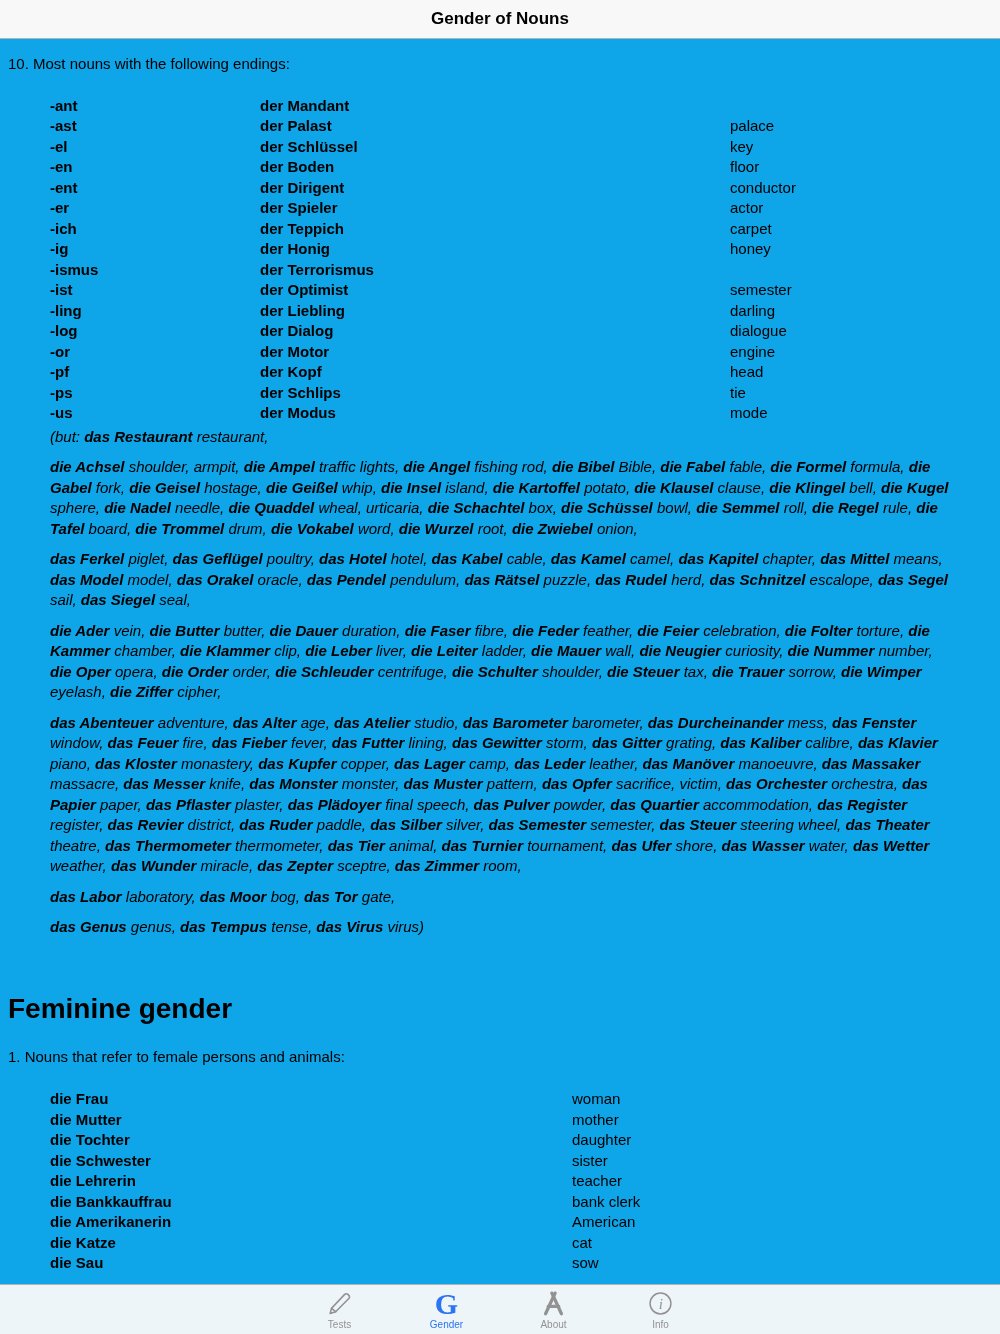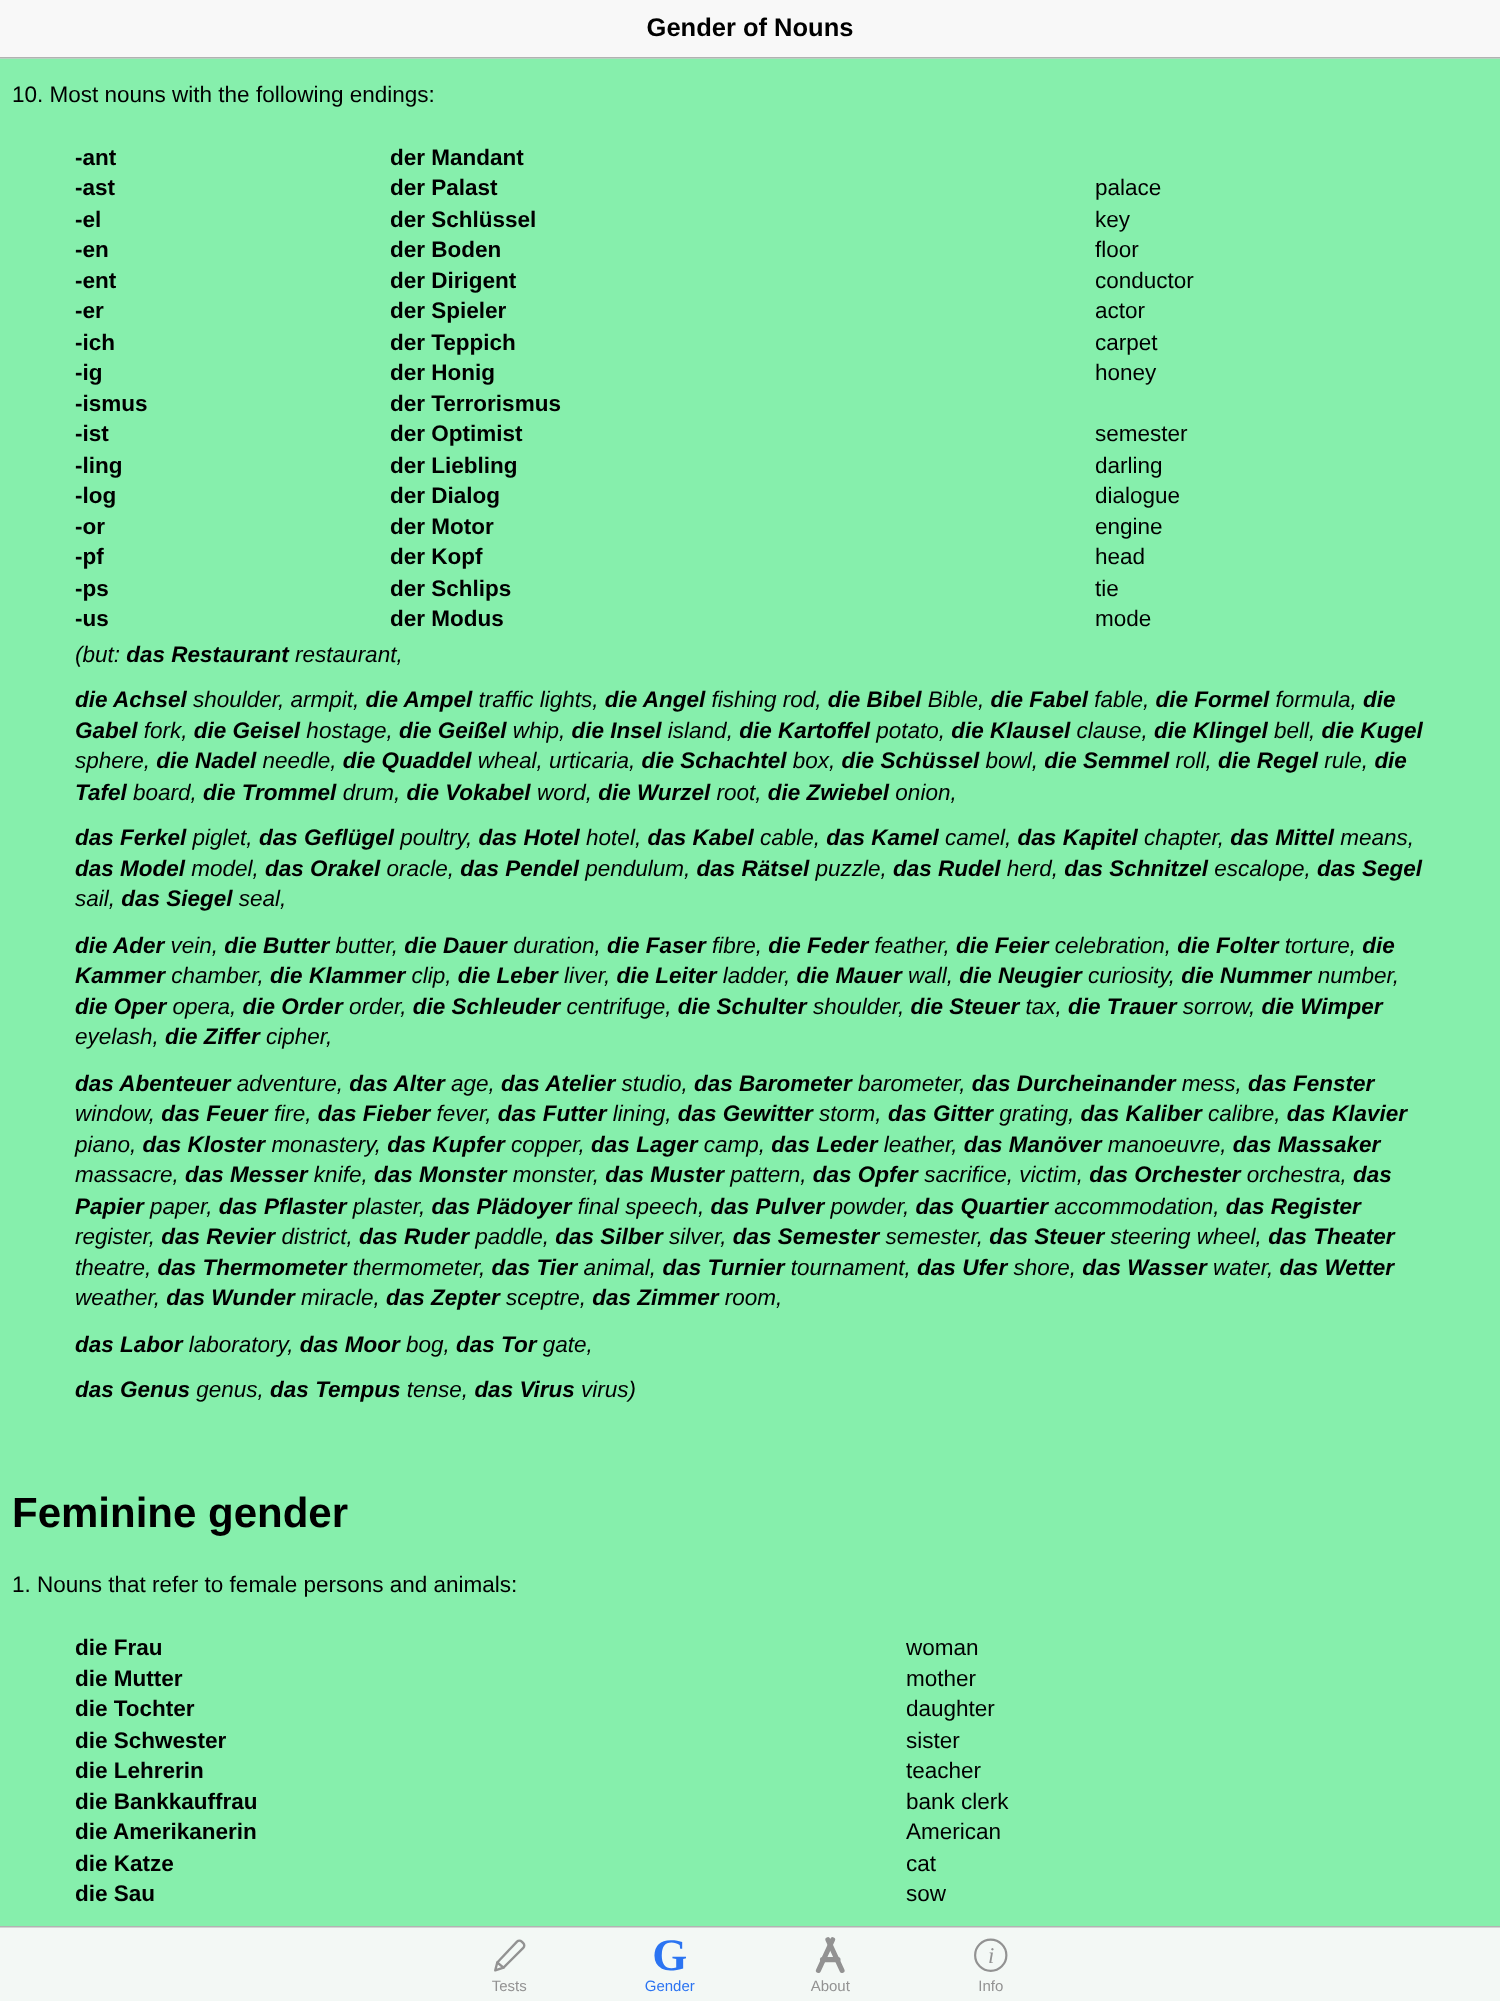--- a/index.html
+++ b/index.html
@@ -1,17 +1,17 @@
 <!DOCTYPE html>
 <html><head>
 <meta charset="utf-8">
 <style>
   html,body{margin:0;padding:0;background:#fff;}
   .screen{
-    position:relative;width:1000px;height:1334px;overflow:hidden;background:#86efac;
+    position:relative;width:1000px;height:1334px;overflow:hidden;background:#0ea5e9;
     font-family:"Liberation Sans",sans-serif;color:#000;
   }
   
   .navbar{
     position:absolute;top:0;left:0;right:0;height:38px;
     background:#f8f8f8;border-bottom:1px solid #b2b2b2;
     display:flex;align-items:center;justify-content:center;z-index:5;
   }
   .navbar .title{font-size:17px;font-weight:bold;}
   
@@ -19,21 +19,21 @@
   .intro{margin:15px 0 0 8px;}
   .t-table{margin:21px 14px 0 50px;}
   .t-row{display:grid;grid-template-columns:210px 470px 1fr;}
   .t-row .c0,.t-row .c1{font-weight:bold;}
   .exc{margin:10px 50px 0 50px;width:900px;font-style:italic;}
   .exc.first{margin-top:3px;}
   .exc b{font-weight:bold;}
   .fem-heading{margin:57px 0 0 8px;font-size:28px;line-height:28px;font-weight:bold;}
   .fem-rule{margin:24px 0 0 8px;}
   .fem-table{margin:22px 0 0 50px;}
-  .f-row{display:grid;grid-template-columns:522px 1fr;gap:32px;}
+  .f-row{display:grid;grid-template-columns:522px 1fr;}
   .f-row .c0{font-weight:bold;}
   
   .tabbar{
     position:absolute;left:0;right:0;bottom:0;height:49px;
     background:rgba(248,248,248,0.96);border-top:1px solid #b2b2b2;
     display:flex;justify-content:center;z-index:5;
   }
   .tab{
     width:107px;display:flex;flex-direction:column;align-items:center;
     justify-content:flex-start;padding-top:3px;cursor:pointer;

